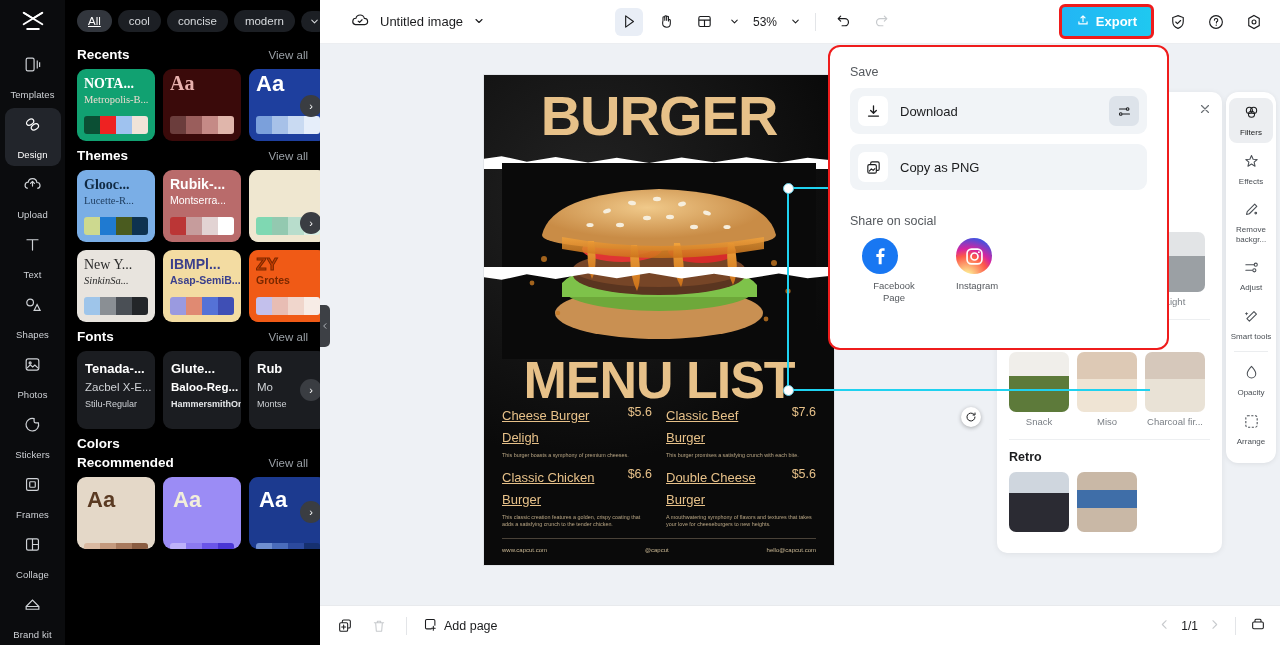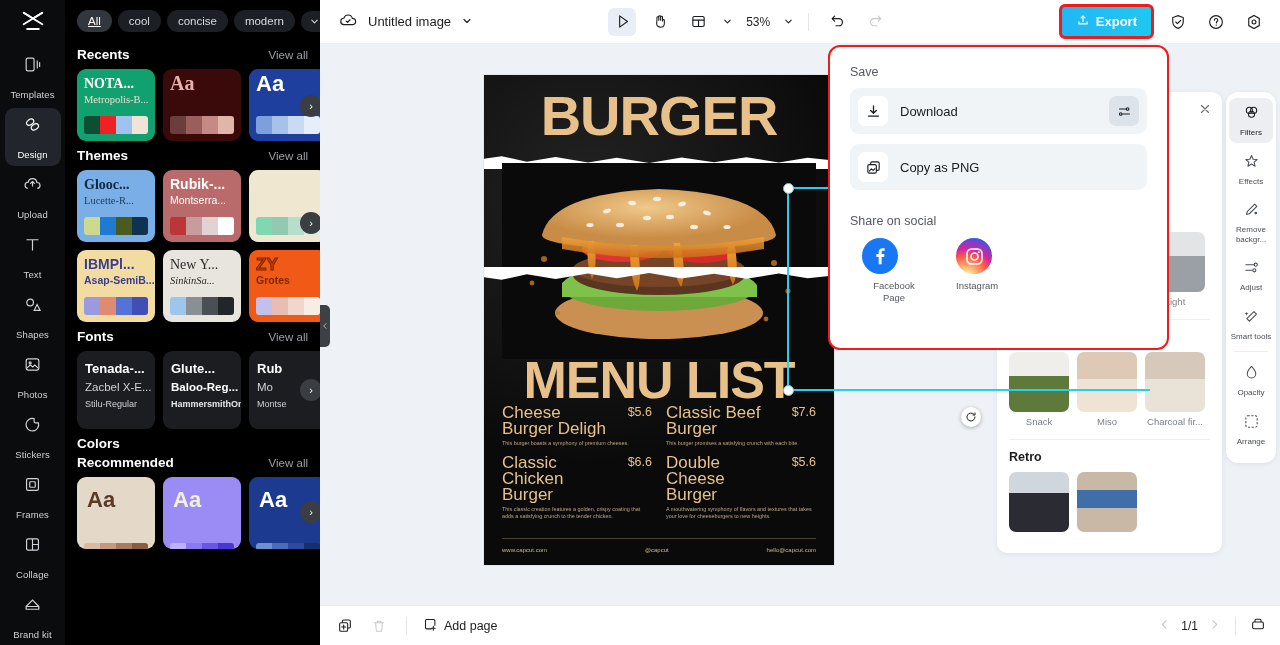--- a/index.html
+++ b/index.html
@@ -70,21 +70,21 @@
   .collapse-handle {
     position: absolute; left: 320px; top: 305px; width: 10px; height: 42px;
     background: #3d4045; border-radius: 0 5px 5px 0; z-index: 6;
     display: flex; align-items: center; justify-content: center; cursor: pointer;
   }
 
   
   .main { flex: 1; display: flex; flex-direction: column; position: relative; background: #eef1f5; }
   .topbar {
     height: 44px; background: #fff; display: flex; align-items: center;
-    padding: 0 12px 0 18px; gap: 10px; position: relative; z-index: 3;
+    padding: 0 12px 0 30px; gap: 10px; position: relative; z-index: 3;
     border-bottom: 1px solid #eceef1;
   }
   .doc-title { font-size: 13px; color: #1b1c1e; }
   .tb-btn { width: 28px; height: 28px; border-radius: 6px; display:flex; align-items:center; justify-content:center; cursor:pointer; color:#1b1c1e;}
   .tb-btn.on { background: #e9eef6; }
   .zoom-val { font-size: 12px; color: #1b1c1e; min-width: 30px; text-align: center;}
   .divider-v { width: 1px; height: 18px; background: #e3e5e8; margin: 0 4px; }
   .export-btn {
     background: linear-gradient(90deg,#22b6f5,#1fc8f0); color: #fff; font-size: 13px;
     font-weight: bold; padding: 6px 14px; border-radius: 6px; display:flex;
@@ -108,21 +108,21 @@
     color: #e7c189; letter-spacing: -1px;
   }
   .ptitle.t1 { top: 12px; font-size: 56px; line-height: 58px; }
   .ptitle.t2 { top: 278px; font-size: 52px; line-height: 54px; }
   .tear { position:absolute; left:-4px; width: 360px; height: 16px; background: #fff;
     clip-path: polygon(0 40%,6% 20%,13% 55%,21% 25%,30% 60%,38% 30%,47% 62%,56% 28%,65% 58%,74% 26%,83% 60%,91% 30%,100% 50%,100% 100%,0 100%);}
   .tear.b { transform: scaleY(-1); }
   .burger-img { position: absolute; left: 18px; top: 88px; width: 314px; height: 196px; overflow:hidden;}
   .menu-grid { position: absolute; left: 18px; top: 330px; width: 314px; display: grid; grid-template-columns: 1fr 1fr; gap: 8px 14px;}
   .mi-row { display: flex; justify-content: space-between; align-items: flex-start; }
-  .mi-name { color: #e7c189; font-size: 17px; font-weight: 500; line-height: 16px; max-width: 105px;}
+  .mi-name { color: #e7c189; font-size: 13px; font-weight: 500; line-height: 22px; max-width: 105px; text-decoration: underline;}
   .mi-price { color: #e7c189; font-size: 12.5px; font-weight: 500; }
   .mi-desc { color: #b9a684; font-size: 5.4px; line-height: 7px; margin-top: 3px; }
   .poster-foot { position:absolute; left: 18px; right: 18px; bottom: 12px; border-top: 1px solid #4a4238; padding-top: 8px;
     display:flex; justify-content: space-between; color: #c9b793; font-size: 6px; }
 
   .sel-line { position: absolute; background: #1fd2f0; z-index: 6; }
   .sel-handle { position: absolute; width: 11px; height: 11px; border-radius: 50%; background:#fff; border: 1.5px solid #63c7dd; z-index: 7;}
   .float-toolbar {
     position: absolute; left: 586px; top: 101px; height: 30px; background: #fbfbfc;
     border-radius: 8px; display: flex; align-items: center; gap: 3px; padding: 0 7px;
@@ -397,42 +397,42 @@
       <div class="tile" style="background:#efe7d0">
         <div class="sw-wrap">
           <i style="background:#7fd8b2"></i>
             <i style="background:#93c9b0"></i>
             <i style="background:#b8ddcc"></i>
             <i style="background:#d9efe4"></i>
         </div>
       </div>
     </div>
     <div class="tiles" style="margin-top:8px">
+      <div class="tile" style="background:#e8e4de">
+        <div class="tile-top">
+          <div class="tile-t1" style="color:#2b2b2b;font-weight:normal;font-family:'Liberation Serif',serif">New Y...</div>
+          <div class="tile-t2" style="color:#2b2b2b;font-style:italic;font-family:'Liberation Serif',serif">SinkinSa...</div>
+        </div>
+        <div class="sw-wrap">
+          <i style="background:#9ec5ea"></i>
+            <i style="background:#8a8f94"></i>
+            <i style="background:#4a4f55"></i>
+            <i style="background:#232629"></i>
+        </div>
+      </div>
       <div class="tile" style="background:#f3dca2">
         <div class="tile-top">
           <div class="tile-t1" style="color:#3a3f8c">IBMPl...</div>
           <div class="tile-t2" style="color:#3a3f8c;font-weight:bold">Asap-SemiB...</div>
         </div>
         <div class="sw-wrap">
           <i style="background:#9a9ae0"></i>
             <i style="background:#e08a72"></i>
             <i style="background:#5572d6"></i>
             <i style="background:#3f4fb5"></i>
-        </div>
-      </div>
-      <div class="tile" style="background:#e8e4de">
-        <div class="tile-top">
-          <div class="tile-t1" style="color:#2b2b2b;font-weight:normal;font-family:'Liberation Serif',serif">New Y...</div>
-          <div class="tile-t2" style="color:#2b2b2b;font-style:italic;font-family:'Liberation Serif',serif">SinkinSa...</div>
-        </div>
-        <div class="sw-wrap">
-          <i style="background:#9ec5ea"></i>
-            <i style="background:#8a8f94"></i>
-            <i style="background:#4a4f55"></i>
-            <i style="background:#232629"></i>
         </div>
       </div>
       <div class="tile" style="background:#f05a16">
         <div class="tile-top">
           <div class="tile-t1" style="color:#c73d00;font-size:17px;-webkit-text-stroke:1px #7a2800">ZY</div>
           <div class="tile-t2" style="color:#7a2800;font-weight:bold">Grotes</div>
         </div>
         <div class="sw-wrap">
           <i style="background:#c3c0ec"></i>
             <i style="background:#e8bdb4"></i>

